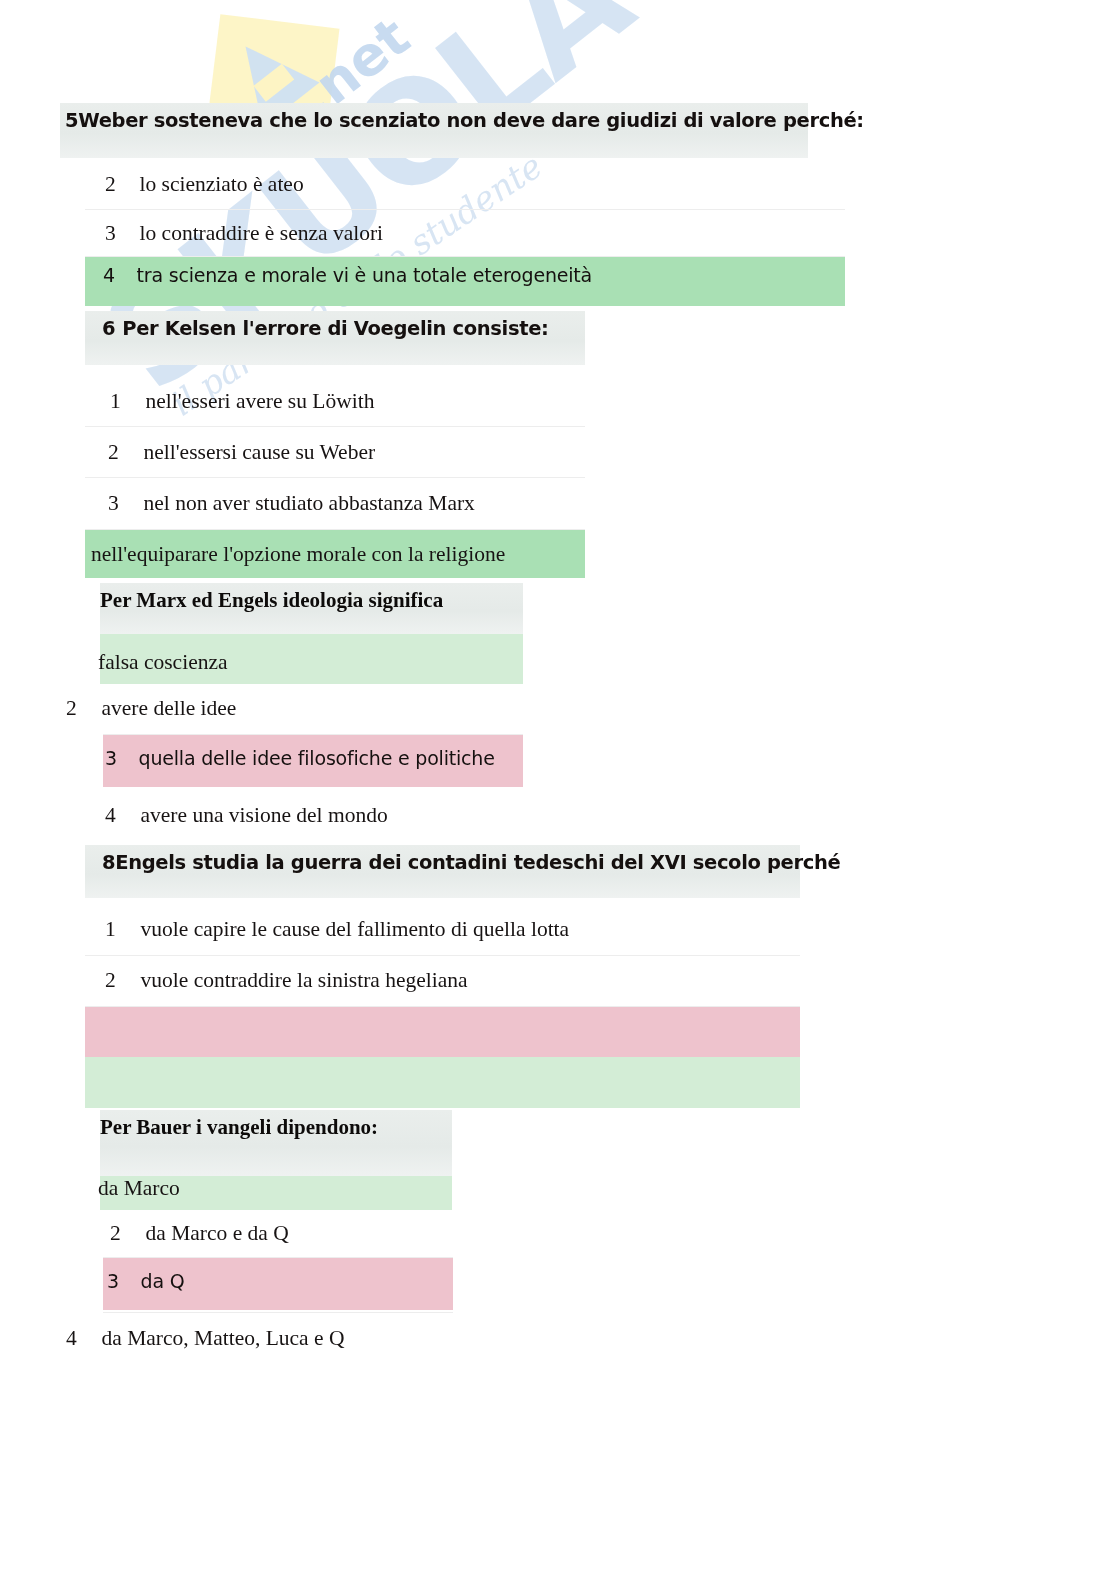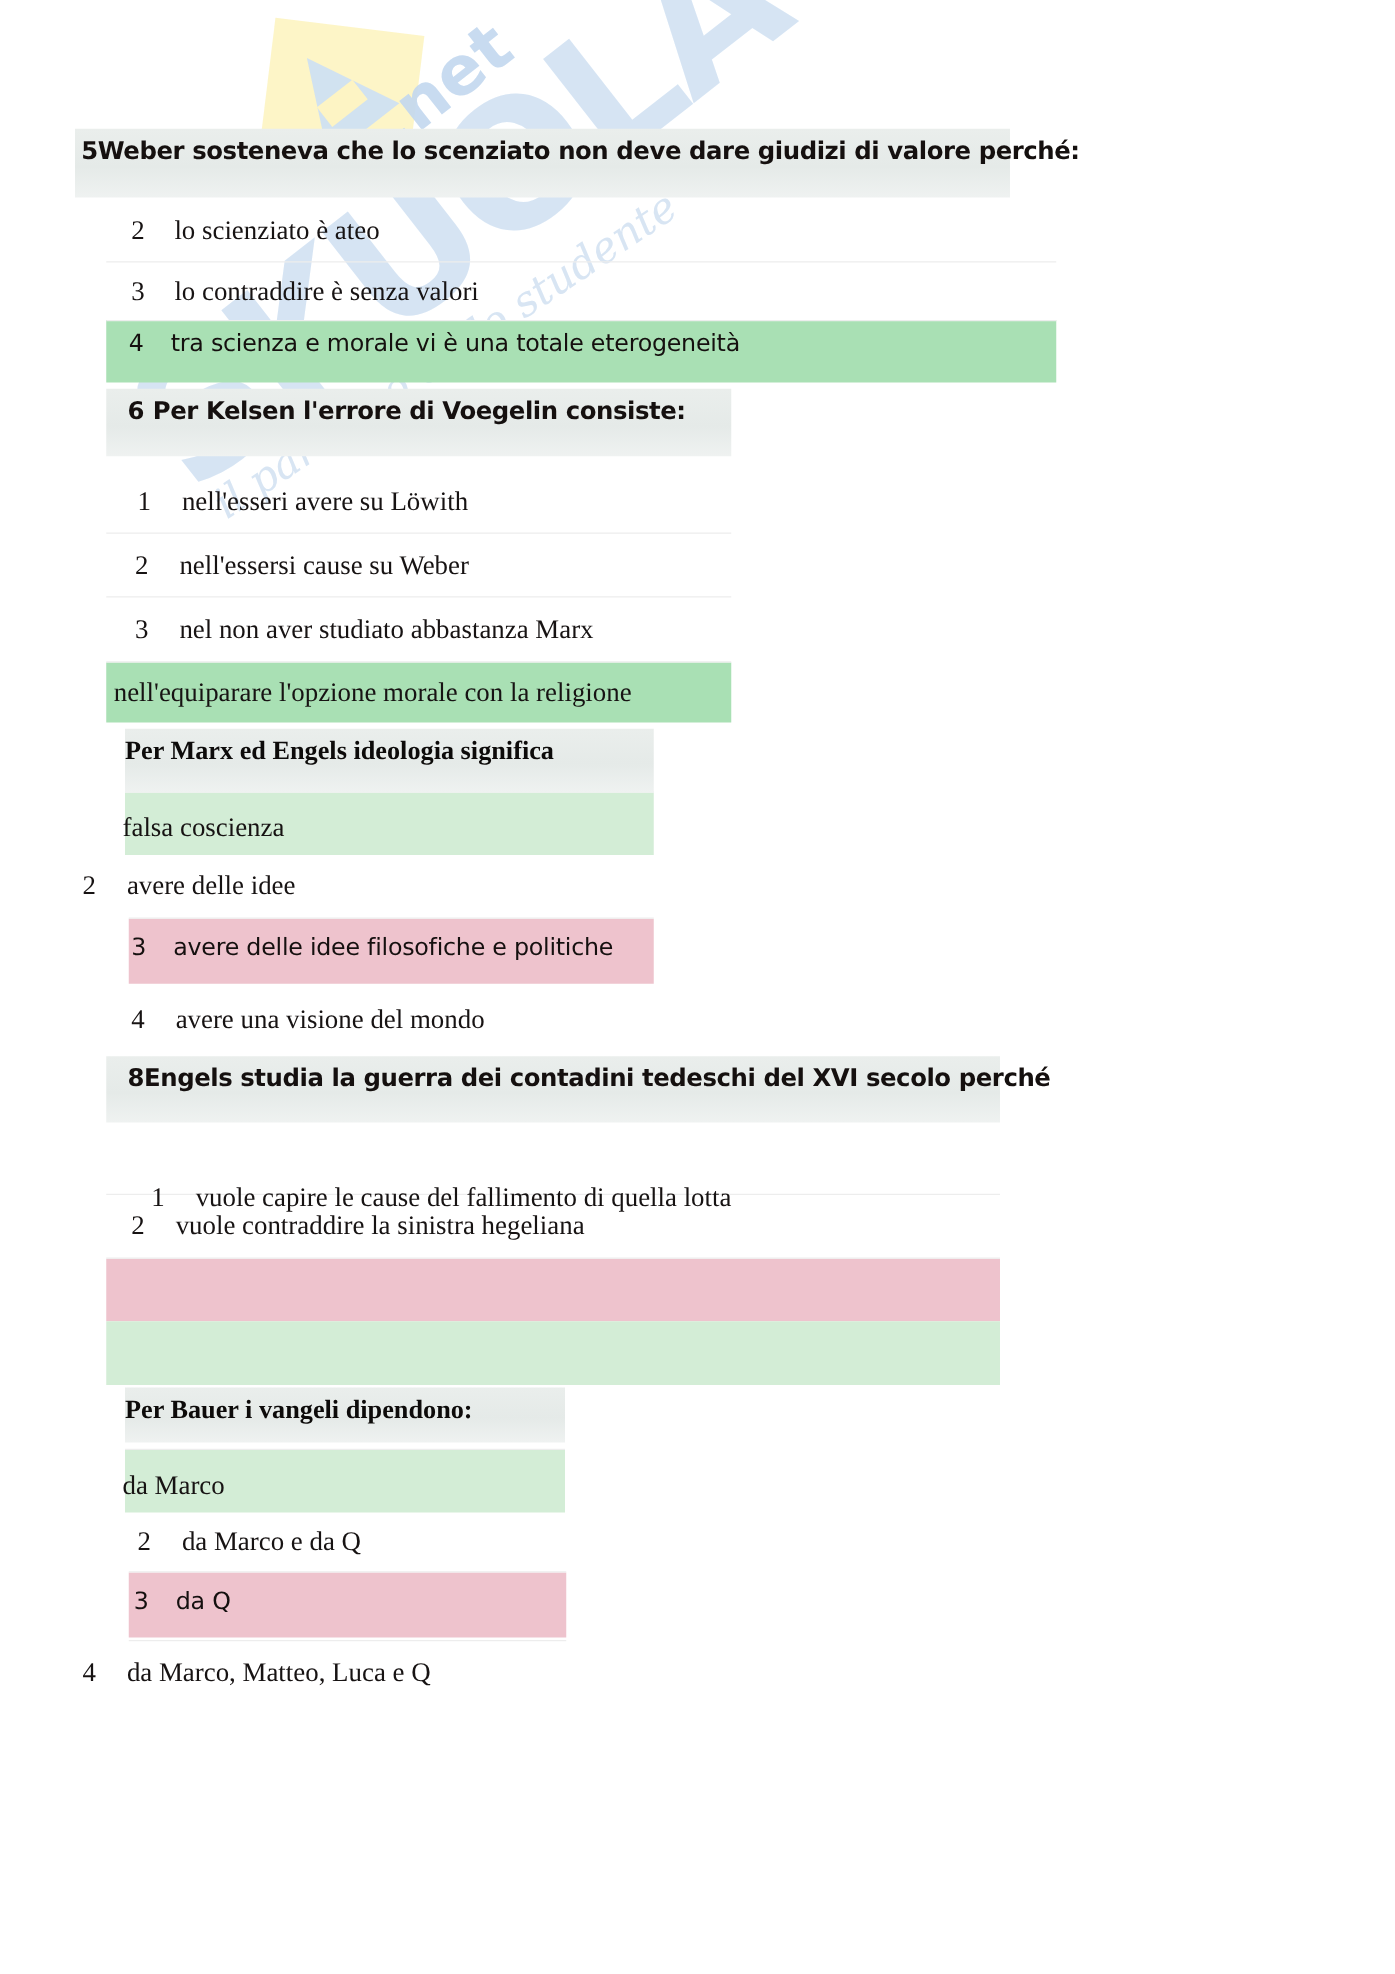--- a/index.html
+++ b/index.html
@@ -282,50 +282,50 @@
 
     <div class="row ans" style="left:66px; top:696px;">
       <span class="num">2</span>
       <span style="display:inline-block;width:14px;"></span>
       <span>avere delle idee</span>
     </div>
 
     <div class="row ans-sans" style="left:105px; top:747px;">
       <span class="num-sans">3</span>
       <span style="display:inline-block;width:10px;"></span>
-      <span>avere delle idee filosofiche e politiche</span>
+      <span>quella delle idee filosofiche e politiche</span>
     </div>
 
     <div class="row ans" style="left:105px; top:803px;">
       <span class="num">4</span>
       <span style="display:inline-block;width:14px;"></span>
       <span>avere una visione del mondo</span>
     </div>
 
     <div class="row qhead" style="left:85px; top:845px; width:715px; height:53px; padding:6px 0 0 17px;">
       <span>8</span>
       <span style="display:inline-block;width:7px;"></span>
       <span>Engels studia la guerra dei contadini tedeschi del XVI secolo perché</span>
     </div>
 
-    <div class="row ans" style="left:121px; top:917px;margin-top:29px;">
+    <div class="row ans" style="left:105px; top:917px;">
       <span class="num">1</span>
       <span style="display:inline-block;width:14px;"></span>
       <span>vuole capire le cause del fallimento di quella lotta</span>
     </div>
 
     <div class="row ans" style="left:105px; top:968px;">
       <span class="num">2</span>
       <span style="display:inline-block;width:14px;"></span>
       <span>vuole contraddire la sinistra hegeliana</span>
     </div>
 
 
 
-    <div class="row qhead-serif" style="left:100px; top:1110px; width:352px; height:44px; padding:5px 0 0 0;">
+    <div class="row qhead-serif" style="left:100px; top:1110px; width:352px; height:66px; padding:5px 0 0 0;">
       <span>Per Bauer i vangeli dipendono:</span>
     </div>
 
     <div class="row ans" style="left:98px; top:1176px;">
       <span>da Marco</span>
     </div>
 
     <div class="row ans" style="left:110px; top:1221px;text-align:right;">
       <span class="num">2</span>
       <span style="display:inline-block;width:14px;"></span>

